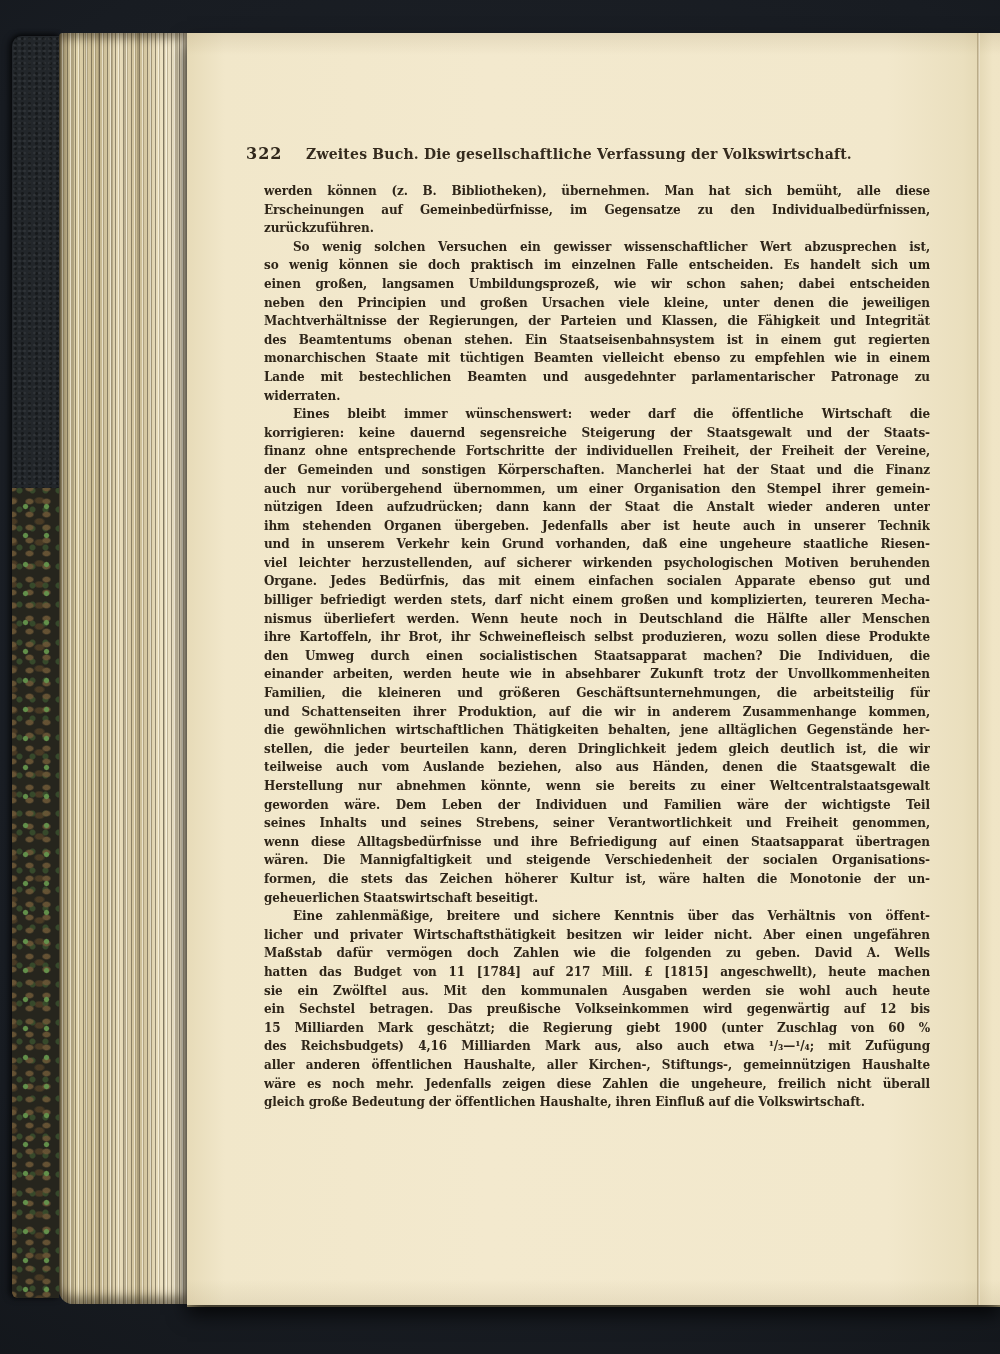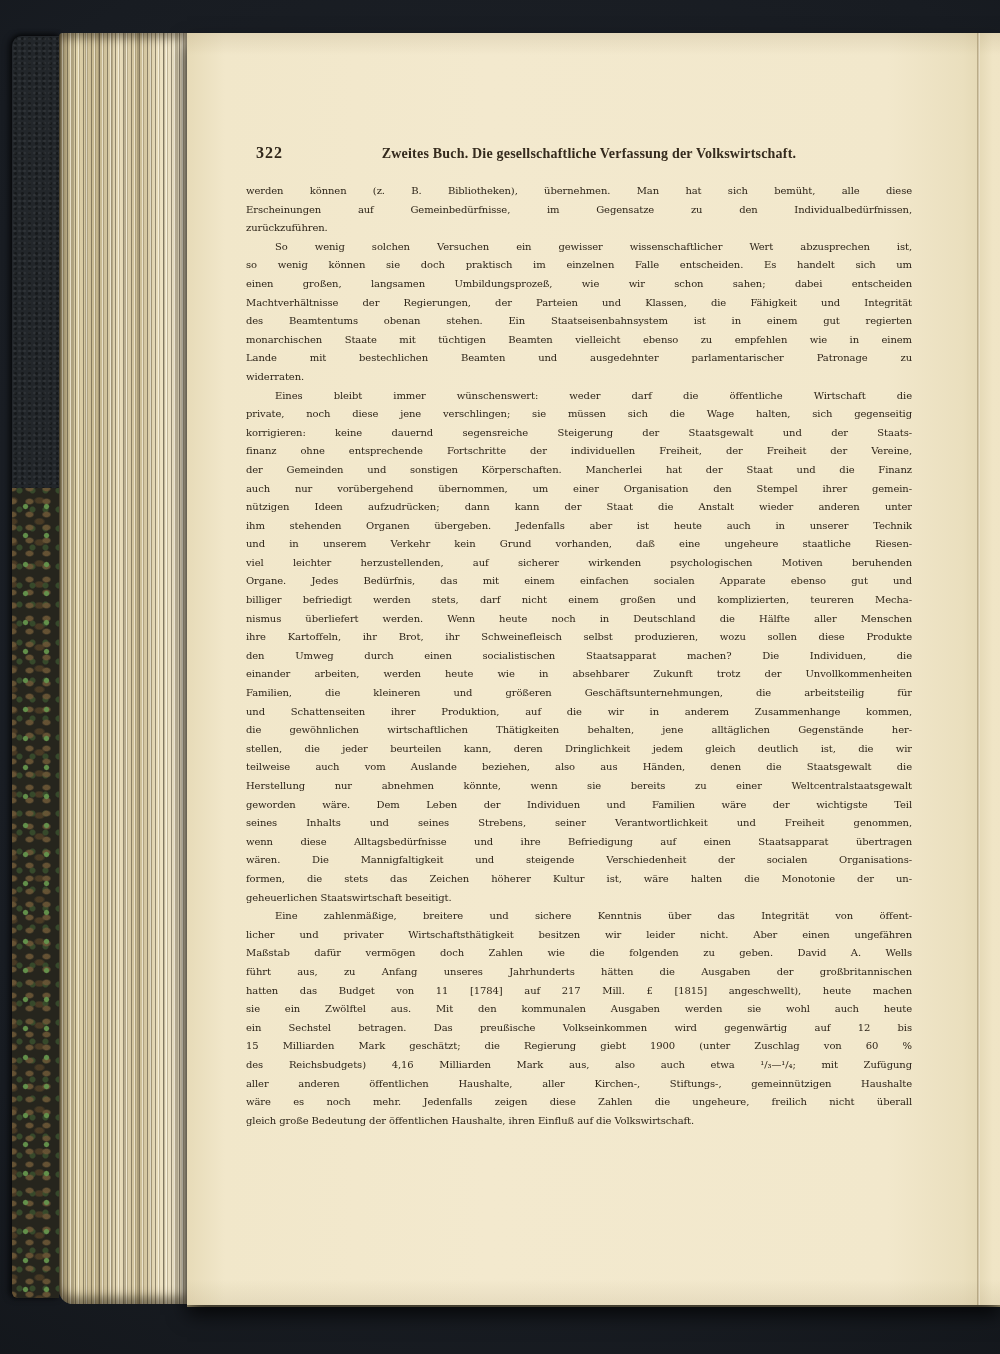--- a/index.html
+++ b/index.html
@@ -60,35 +60,34 @@
         #eadfbe 776px, #e5d9b6 792px, #f0e5c6 806px, #ecdfc0 1000px);
     box-shadow:0 10px 18px rgba(0,0,0,.75), 0 2px 0 #b7a87f;
   }
   .crease{
     position:absolute;left:790px;top:0;width:3px;height:100%;
     background:linear-gradient(90deg, rgba(130,110,70,.55), rgba(255,250,235,.6));
     data:'';
   }
   
   .folio-row{
-    position:absolute;left:256px;top:144px;width:666px;height:22px;
+    position:absolute;left:246px;top:144px;width:666px;height:22px;
     color:#30271b;
-    font-family:Liberation Serif, serif;
   }
   .page-number{
     position:absolute;left:0;top:0;
     font-size:16px;font-weight:bold;letter-spacing:1px;
   }
   .running-header{
     text-align:center;font-size:14px;font-weight:bold;letter-spacing:.2px;
     padding-top:2px;color:#352b1e;
   }
   .text-block{
-    position:absolute;left:246px;top:182px;width:666px;
-    color:#2e2519;font-size:10px;font-weight:normal;letter-spacing:-.1px;
+    position:absolute;left:264px;top:182px;width:666px;
+    color:#2e2519;font-size:12px;font-weight:bold;letter-spacing:-.1px;
   }
   .line{
     height:18.6px;line-height:18.6px;overflow:hidden;white-space:nowrap;
     text-align:justify;text-align-last:justify;
   }
   .line.last{text-align-last:left;}
   .line.indent{text-indent:29px;}
 </style>
 </head>
 <body>
@@ -112,27 +111,27 @@
   </div>
 
   <div class="text-block">
     <div>
         <div class="line">werden können (z. B. Bibliotheken), übernehmen.  Man hat sich bemüht, alle diese</div>
         <div class="line">Erscheinungen auf Gemeinbedürfnisse, im Gegensatze zu den Individualbedürfnissen,</div>
         <div class="line last">zurückzuführen.</div>
         <div class="line indent">So wenig solchen Versuchen ein gewisser wissenschaftlicher Wert abzusprechen ist,</div>
         <div class="line">so wenig können sie doch praktisch im einzelnen Falle entscheiden.  Es handelt sich um</div>
         <div class="line">einen großen, langsamen Umbildungsprozeß, wie wir schon sahen; dabei entscheiden</div>
+        <div class="line">neben den Principien und großen Ursachen viele kleine, unter denen die jeweiligen</div>
         <div class="line">Machtverhältnisse der Regierungen, der Parteien und Klassen, die Fähigkeit und Integrität</div>
         <div class="line">des Beamtentums obenan stehen.  Ein Staatseisenbahnsystem ist in einem gut regierten</div>
         <div class="line">monarchischen Staate mit tüchtigen Beamten vielleicht ebenso zu empfehlen wie in einem</div>
         <div class="line">Lande mit bestechlichen Beamten und ausgedehnter parlamentarischer Patronage zu</div>
         <div class="line last">widerraten.</div>
         <div class="line indent">Eines bleibt immer wünschenswert: weder darf die öffentliche Wirtschaft die</div>
-        <div class="line">private, noch diese jene verschlingen; sie müssen sich die Wage halten, sich gegenseitig</div>
         <div class="line">korrigieren: keine dauernd segensreiche Steigerung der Staatsgewalt und der Staats-</div>
         <div class="line">finanz ohne entsprechende Fortschritte der individuellen Freiheit, der Freiheit der Vereine,</div>
         <div class="line">der Gemeinden und sonstigen Körperschaften.  Mancherlei hat der Staat und die Finanz</div>
         <div class="line">auch nur vorübergehend übernommen, um einer Organisation den Stempel ihrer gemein-</div>
         <div class="line">nützigen Ideen aufzudrücken; dann kann der Staat die Anstalt wieder anderen unter</div>
         <div class="line">ihm stehenden Organen übergeben.  Jedenfalls aber ist heute auch in unserer Technik</div>
         <div class="line">und in unserem Verkehr kein Grund vorhanden, daß eine ungeheure staatliche Riesen-</div>
         <div class="line">viel leichter herzustellenden, auf sicherer wirkenden psychologischen Motiven beruhenden</div>
         <div class="line">Organe.  Jedes Bedürfnis, das mit einem einfachen socialen Apparate ebenso gut und</div>
         <div class="line">billiger befriedigt werden stets, darf nicht einem großen und komplizierten, teureren Mecha-</div>
@@ -145,24 +144,23 @@
         <div class="line">die gewöhnlichen wirtschaftlichen Thätigkeiten behalten, jene alltäglichen Gegenstände her-</div>
         <div class="line">stellen, die jeder beurteilen kann, deren Dringlichkeit jedem gleich deutlich ist, die wir</div>
         <div class="line">teilweise auch vom Auslande beziehen, also aus Händen, denen die Staatsgewalt die</div>
         <div class="line">Herstellung nur abnehmen könnte, wenn sie bereits zu einer Weltcentralstaatsgewalt</div>
         <div class="line">geworden wäre.  Dem Leben der Individuen und Familien wäre der wichtigste Teil</div>
         <div class="line">seines Inhalts und seines Strebens, seiner Verantwortlichkeit und Freiheit genommen,</div>
         <div class="line">wenn diese Alltagsbedürfnisse und ihre Befriedigung auf einen Staatsapparat übertragen</div>
         <div class="line">wären.  Die Mannigfaltigkeit und steigende Verschiedenheit der socialen Organisations-</div>
         <div class="line">formen, die stets das Zeichen höherer Kultur ist, wäre halten die Monotonie der un-</div>
         <div class="line last">geheuerlichen Staatswirtschaft beseitigt.</div>
-        <div class="line indent">Eine zahlenmäßige, breitere und sichere Kenntnis über das Integrität von öffent-</div>
+        <div class="line indent">Eine zahlenmäßige, breitere und sichere Kenntnis über das Verhältnis von öffent-</div>
         <div class="line">licher und privater Wirtschaftsthätigkeit besitzen wir leider nicht.  Aber einen ungefähren</div>
         <div class="line">Maßstab dafür vermögen doch Zahlen wie die folgenden zu geben.  David A. Wells</div>
-        <div class="line">führt aus, zu Anfang unseres Jahrhunderts hätten die Ausgaben der großbritannischen</div>
         <div class="line">hatten das Budget von 11 [1784] auf 217 Mill. £ [1815] angeschwellt), heute machen</div>
         <div class="line">sie ein Zwölftel aus.  Mit den kommunalen Ausgaben werden sie wohl auch heute</div>
         <div class="line">ein Sechstel betragen.  Das preußische Volkseinkommen wird gegenwärtig auf 12 bis</div>
         <div class="line">15 Milliarden Mark geschätzt; die Regierung giebt 1900 (unter Zuschlag von 60 %</div>
         <div class="line">des Reichsbudgets) 4,16 Milliarden Mark aus, also auch etwa ¹/₃—¹/₄; mit Zufügung</div>
         <div class="line">aller anderen öffentlichen Haushalte, aller Kirchen-, Stiftungs-, gemeinnützigen Haushalte</div>
         <div class="line">wäre es noch mehr.  Jedenfalls zeigen diese Zahlen die ungeheure, freilich nicht überall</div>
         <div class="line last">gleich große Bedeutung der öffentlichen Haushalte, ihren Einfluß auf die Volkswirtschaft.</div>
       </div>
   </div>

